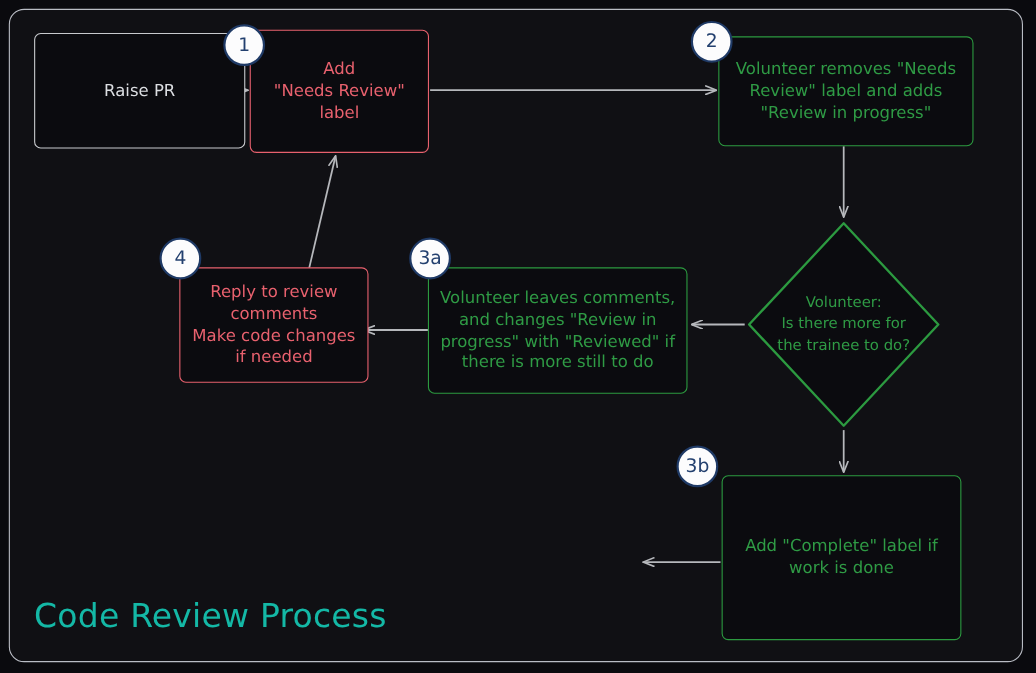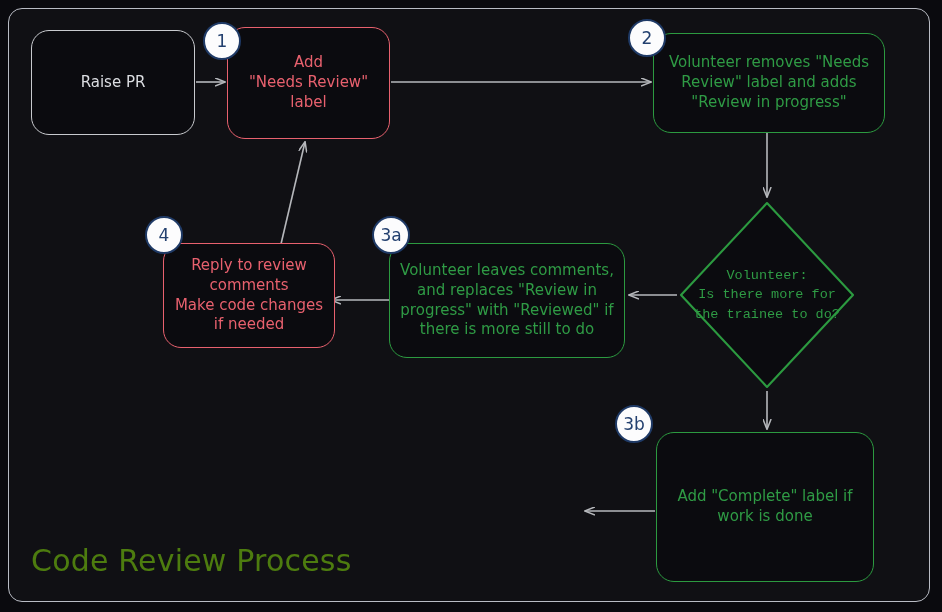--- a/index.html
+++ b/index.html
@@ -26,60 +26,59 @@
     box-sizing: border-box;
     border: 1.6px solid #b9bcc4;
     border-radius: 14px;
     background: #101014;
   }
   #frame-title {
     position: absolute;
     left: 31px;
     top: 543px;
     font-size: 30px;
-    color: #4d7c0f;
+    color: #14b8a6;
     letter-spacing: 0.2px;
     white-space: nowrap;
   }
   
   #edges {
     position: absolute;
     left: 0; top: 0;
     width: 942px;
     height: 612px;
     pointer-events: none;
   }
   
   .node {
     position: absolute;
     box-sizing: border-box;
     display: flex;
     align-items: center;
     justify-content: center;
     text-align: center;
-    border-radius: 18px;
+    border-radius: 6px;
     background: #0b0b0f;
     border-width: 1.8px;
     border-style: solid;
     padding: 6px 10px;
     line-height: 1.32;
   }
   .node .label { white-space: pre-line; display: block; }
   .node.plain  { border-color: #c8cace; color: #dcdee2; font-size: 15px; }
   .node.red    { border-color: #e8616e; color: #e8616e; font-size: 15px; }
   .node.green  { border-color: #2c9a40; color: #2f9b45; font-size: 15px; }
 
   
   #node-decision {
     position: absolute;
     left: 678px;
     top: 200px;
     width: 178px;
     height: 190px;
-    font-family: Liberation Mono, monospace;
   }
   #node-decision .dia-shape {
     position: absolute;
     inset: 0;
     width: 100%;
     height: 100%;
   }
   #node-decision .dia-text {
     position: absolute;
     inset: 0;
@@ -134,21 +133,21 @@
 
     <path d="M767,391 L767,429" fill="none" stroke="#b6b8bc" stroke-width="1.6" marker-end="url(#arrowhead)"></path>
 
     <path d="M389,300 L331,300" fill="none" stroke="#b6b8bc" stroke-width="1.6" marker-end="url(#arrowhead)"></path>
 
     <path d="M281,244 L305,142" fill="none" stroke="#b6b8bc" stroke-width="1.6" marker-end="url(#arrowhead)"></path>
 
     <path d="M655,511 L585,511" fill="none" stroke="#b6b8bc" stroke-width="1.6" marker-end="url(#arrowhead)"></path>
   </svg>
 
-  <div class="node plain" id="node-raise-pr" style="left:31px; top:30px; width:164px; height:105px;">
+  <div class="node plain" id="node-raise-pr" style="left:31px; top:30px; width:192px; height:105px;">
     <span class="label">Raise PR</span>
   </div>
 
   <div class="node red" id="node-add-needs-review" style="left:227px; top:27px; width:163px; height:112px;">
     <span class="label">Add
 "Needs Review"
 label</span>
   </div>
 
   <div class="node green" id="node-volunteer-removes" style="left:653px; top:33px; width:232px; height:100px;">
@@ -161,21 +160,21 @@
     <svg class="dia-shape" viewBox="0 0 178 190" xmlns="http://www.w3.org/2000/svg">
       <path d="M89,3 L175,95 L89,187 L3,95 Z" fill="#0b0b0f" stroke="#2c9a40" stroke-width="2.1" stroke-linejoin="round"></path>
     </svg>
     <div class="dia-text">Volunteer:
 Is there more for
 the trainee to do?</div>
   </div>
 
   <div class="node green" id="node-volunteer-leaves-comments" style="left:389px; top:243px; width:236px; height:115px;">
     <span class="label">Volunteer leaves comments,
-and replaces "Review in
+and changes "Review in
 progress" with "Reviewed" if
 there is more still to do</span>
   </div>
 
   <div class="node red" id="node-reply-to-review" style="left:163px; top:243px; width:172px; height:105px;">
     <span class="label">Reply to review
 comments
 Make code changes
 if needed</span>
   </div>

